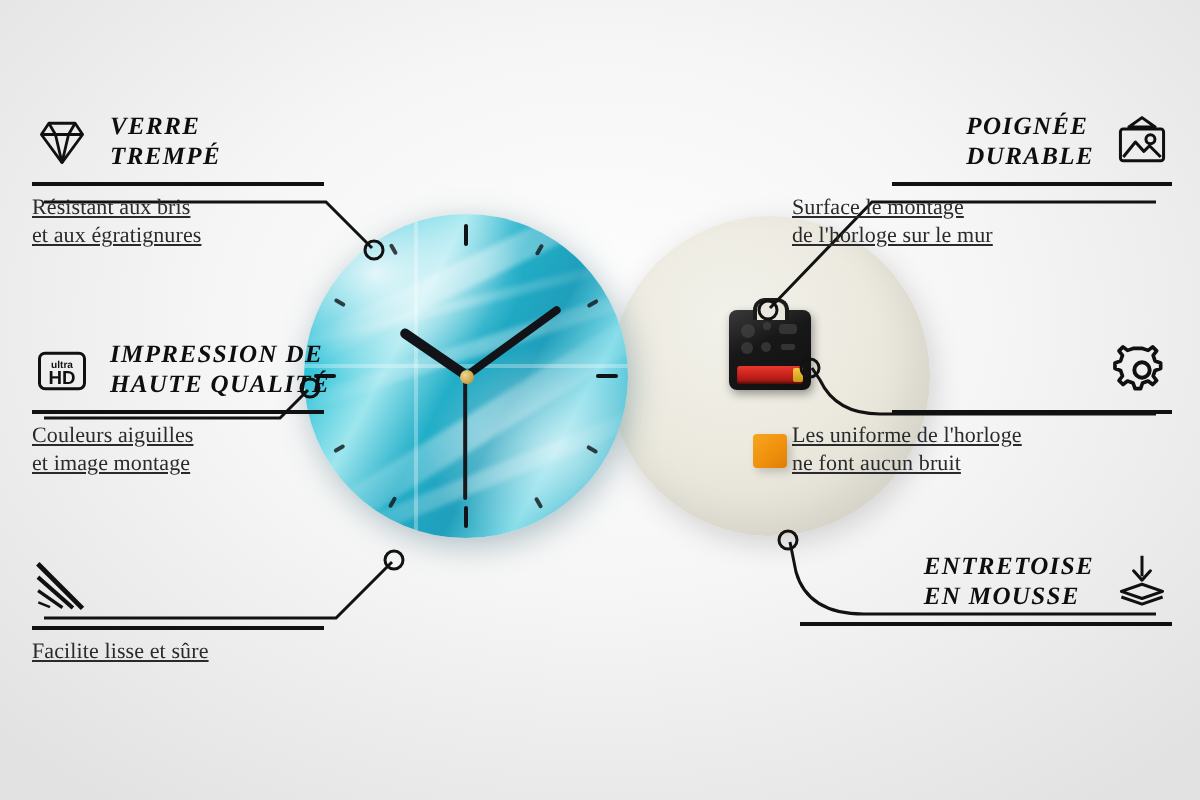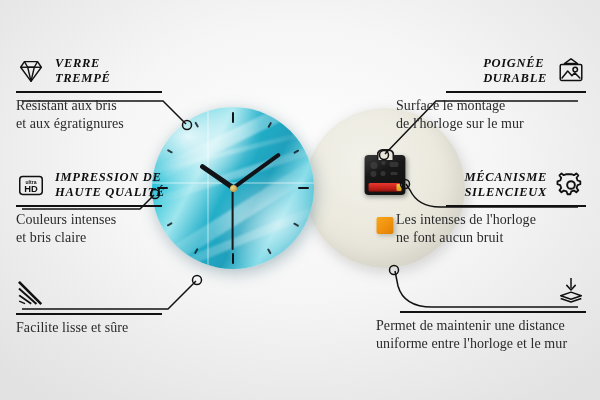--- a/index.html
+++ b/index.html
@@ -91,22 +91,22 @@
   .feat.right .feat-head{ flex-direction:row-reverse; }
   .feat-title{
     font-family:"Liberation Serif", serif; font-weight:700;
     font-size:12.5px; letter-spacing:.055em; line-height:1.18; color:#0e0e10;
     text-transform:uppercase;
     font-style:italic;
   }
   .rule{ height:1.5px; background:#111; margin:5px 0 4px; width:140px; }
   .feat.right .rule{ margin-left:auto; }
   .feat-sub{
-    font-family:"Liberation Serif", serif; font-size:14px; line-height:1.32;
-    color:#2a2a2c; letter-spacing:.005em;
+    font-family:"Liberation Serif", serif; font-size:11px; line-height:1.32;
+    color:#2a2a2c; letter-spacing:.005em;text-decoration:underline;
   }
   .ic{ width:30px; height:30px; flex:0 0 30px; display:block; }
 
   
   #feat-verre{ left:16px; top:56px; }
   #feat-impression{ left:16px; top:170px; }
   #feat-bords{ left:16px; top:278px; }
   #feat-poignee{ right:14px; top:56px; }
   #feat-mecanisme{ right:14px; top:170px; }
   #feat-entretoise{ right:14px; top:276px; }
@@ -220,22 +220,22 @@
           <text x="16" y="23.4" font-family="Liberation Sans, sans-serif" font-size="10" font-weight="bold" fill="#101010" text-anchor="middle">HD</text>
         </svg>
       </span>
       <span class="feat-title">
         <span>IMPRESSION DE</span><br>
         <span>HAUTE QUALITÉ</span>
       </span>
     </div>
     <div class="rule"></div>
     <div class="feat-sub">
-      <span>Couleurs intenses</span><br>
-      <span>et bris claire</span>
+      <span>Couleurs aiguilles</span><br>
+      <span>et image montage</span>
     </div>
   </div>
 
   <div class="feat left" id="feat-bords">
     <div class="feat-head">
       <span class="ic">
         <svg viewBox="0 0 32 32" width="30" height="30" stroke="#101010" stroke-linecap="square">
           <path d="M4 5 L26 27" stroke-width="2.6"></path>
           <path d="M4 12 L21 27" stroke-width="2.2"></path>
           <path d="M4 19 L15.5 27" stroke-width="1.8"></path>
@@ -272,43 +272,39 @@
   </div>
 
   <div class="feat right" id="feat-mecanisme">
     <div class="feat-head">
       <span class="ic">
         <svg viewBox="0 0 32 32" width="30" height="30" fill="none" stroke="#101010" stroke-width="2.1" stroke-linejoin="round">
           <path d="M16 4.2 l3.2 1.1 2.6-2.0 2.3 2.3-2.0 2.6 1.1 3.2 3.2 1.1v3.2l-3.2 1.1-1.1 3.2 2.0 2.6-2.3 2.3-2.6-2.0-3.2 1.1-1.1 3.2h-3.2l-1.1-3.2-3.2-1.1-2.6 2.0-2.3-2.3 2.0-2.6-1.1-3.2-3.2-1.1v-3.2l3.2-1.1 1.1-3.2-2.0-2.6 2.3-2.3 2.6 2.0 3.2-1.1z" transform="translate(1.4,0.6) scale(0.93)"></path>
           <circle cx="16" cy="16" r="4.1"></circle>
         </svg>
       </span>
-      <span class="feat-title">
-        <span>MÉCANISME</span><br>
-        <span>SILENCIEUX</span>
-      </span>
-    </div>
-    <div class="rule"></div>
-    <div class="feat-sub">
-      <span>Les intenses de l'horloge</span><br>
+    </div>
+    <div class="rule"></div>
+    <div class="feat-sub">
+      <span>Les uniforme de l'horloge</span><br>
       <span>ne font aucun bruit</span>
     </div>
   </div>
 
   <div class="feat right" id="feat-entretoise" style="width:210px;">
     <div class="feat-head">
       <span class="ic">
         <svg viewBox="0 0 32 32" width="30" height="30" fill="none" stroke="#101010" stroke-width="1.6" stroke-linejoin="round">
           <path d="M16 2 V13"></path>
           <path d="M11.5 10 L16 15 L20.5 10" stroke-linecap="round"></path>
           <path d="M16 17.2 L27 21 L16 24.8 L5 21 Z"></path>
           <path d="M5 24 L16 27.8 L27 24"></path>
         </svg>
       </span>
+      <span class="feat-title">
+        <span>ENTRETOISE</span><br>
+        <span>EN MOUSSE</span>
+      </span>
     </div>
     <div class="rule" style="width:186px;"></div>
-    <div class="feat-sub">
-      <span>Permet de maintenir une distance</span><br>
-      <span>uniforme entre l'horloge et le mur</span>
-    </div>
   </div>
 
 </div>
 
 </body></html>

